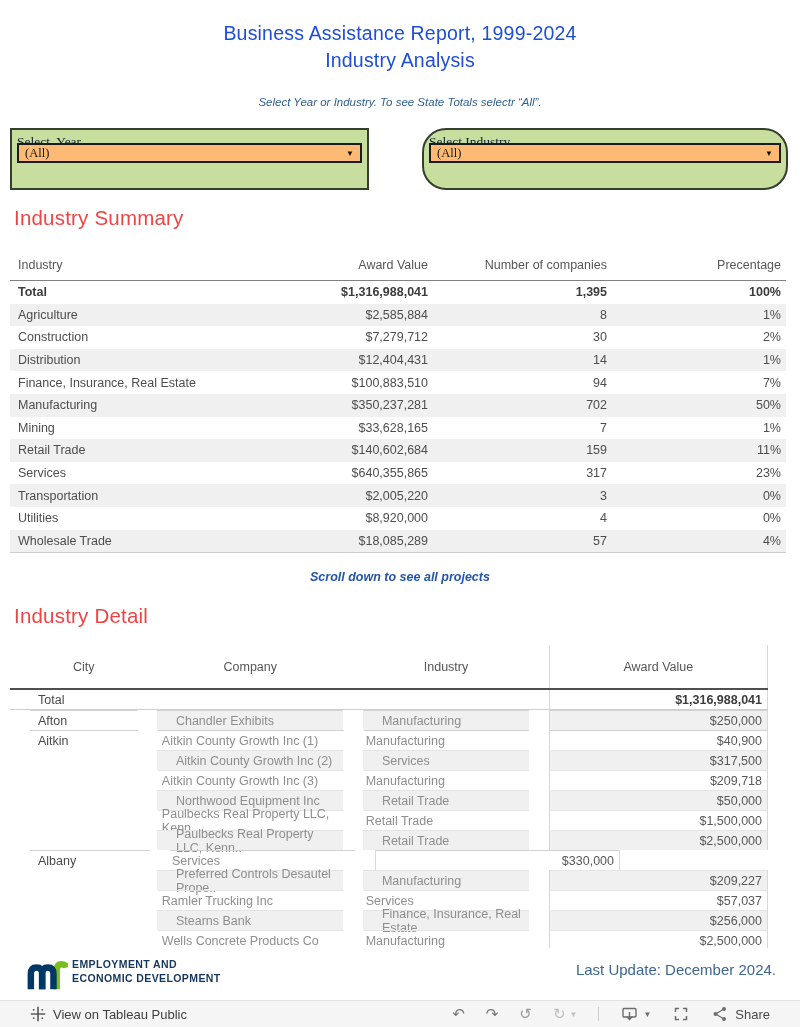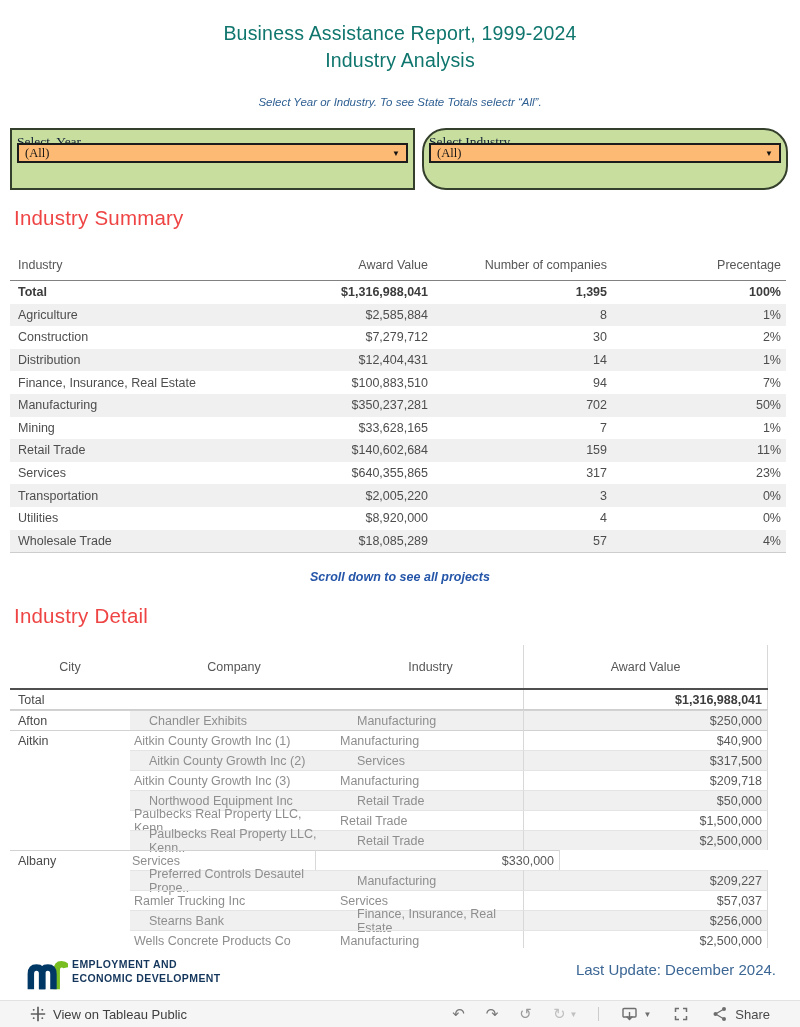--- a/index.html
+++ b/index.html
@@ -1,28 +1,28 @@
 <!DOCTYPE html>
 <html><head>
 <meta charset="utf-8">
 <style>
   html,body{margin:0;padding:0;background:#ffffff;}
   body{width:800px;height:1027px;position:relative;overflow:hidden;
        font-family:"Liberation Sans","DejaVu Sans",sans-serif;-webkit-font-smoothing:antialiased;}
   .abs{position:absolute;}
 
   
-  #title{top:20px;left:0;width:800px;text-align:center;color:#0f766e;
+  #title{top:20px;left:0;width:800px;text-align:center;color:#1d4ed8;
          font-size:19.5px;line-height:27px;font-weight:500;letter-spacing:.2px;}
   #subtitle{top:96px;left:0;width:800px;text-align:center;color:#2e5f92;
             font-size:11.5px;font-style:italic;font-weight:500;}
 
   
   .filter-panel{background:#c7de9f;border:2px solid #35402c;box-sizing:border-box;}
-  #filter-year{left:10px;top:128px;width:405px;height:62px;}
+  #filter-year{left:10px;top:128px;width:359px;height:62px;}
   #filter-industry{left:422px;top:128px;width:366px;height:62px;border-radius:24px;}
   .filter-label{font-family:"Liberation Serif",serif;font-size:13.5px;color:#101f33;
                 padding:4px 0 0 5px;white-space:pre;}
   .dd{position:absolute;left:5px;right:5px;top:13px;height:20px;background:#fdba74;
       border:2px solid #1c1c1c;box-sizing:border-box;display:flex;align-items:center;
       padding:0 6px;font-family:"Liberation Serif",serif;font-size:12.5px;color:#151515;cursor:pointer;}
   .dd .arrow{margin-left:auto;font-size:8px;color:#111;}
 
   
   .section-heading{color:#ef4444;font-size:20.5px;font-weight:400;letter-spacing:.2px;}
@@ -42,21 +42,21 @@
   .srow.band{background:#f0f0f0;}
   #summary-body{border-bottom:1px solid #cdcdcd;}
 
   
   #scroll-note{top:570px;left:0;width:800px;text-align:center;color:#2455a8;
                font-size:12.5px;font-weight:bold;font-style:italic;}
 
   
   #detail-table{left:10px;top:645px;width:758px;height:303px;overflow:hidden;}
   .drow{display:flex;box-sizing:border-box;font-size:12.5px;}
-  .drow .dc{box-sizing:border-box;display:flex;align-items:center;}
+  .drow .dc{box-sizing:border-box;display:flex;align-items:center;margin-left:20px;}
   .drow .c1{width:120px;padding-left:8px;color:#4a4a4a;}
   .drow .c2{width:208px;padding-left:4px;color:#8e8e8e;}
   .drow .c3{width:185px;padding-left:2px;color:#8e8e8e;}
   .drow .c4{width:245px;justify-content:flex-end;padding-right:5px;color:#585858;
             border-left:1px solid #d8d8d8;border-right:1px solid #d8d8d8;}
   #detail-header{height:43px;color:#565656;}
   #detail-header .dc{justify-content:center;padding:0;color:#565656;}
   #detail-total{height:22px;border-top:2px solid #4f4f4f;border-bottom:1px solid #cfcfcf;}
   #detail-total .c4{font-weight:bold;color:#3c3c3c;}
   .drow.data{height:20px;}

